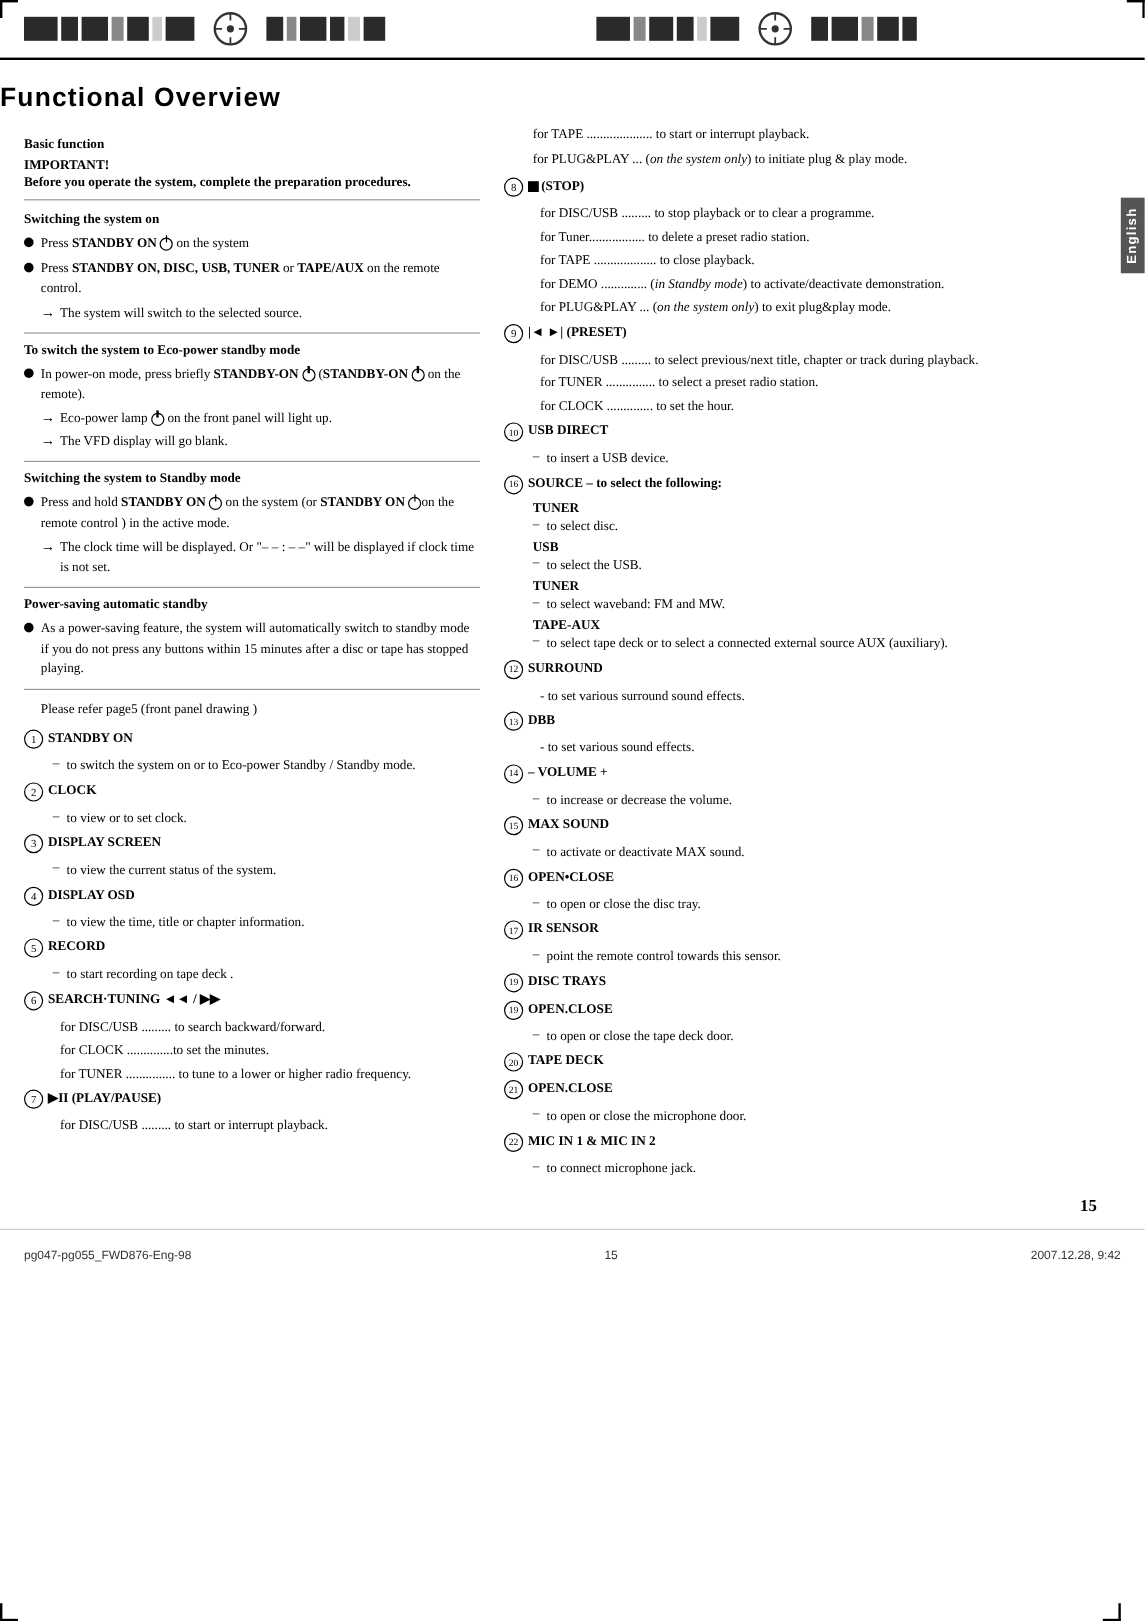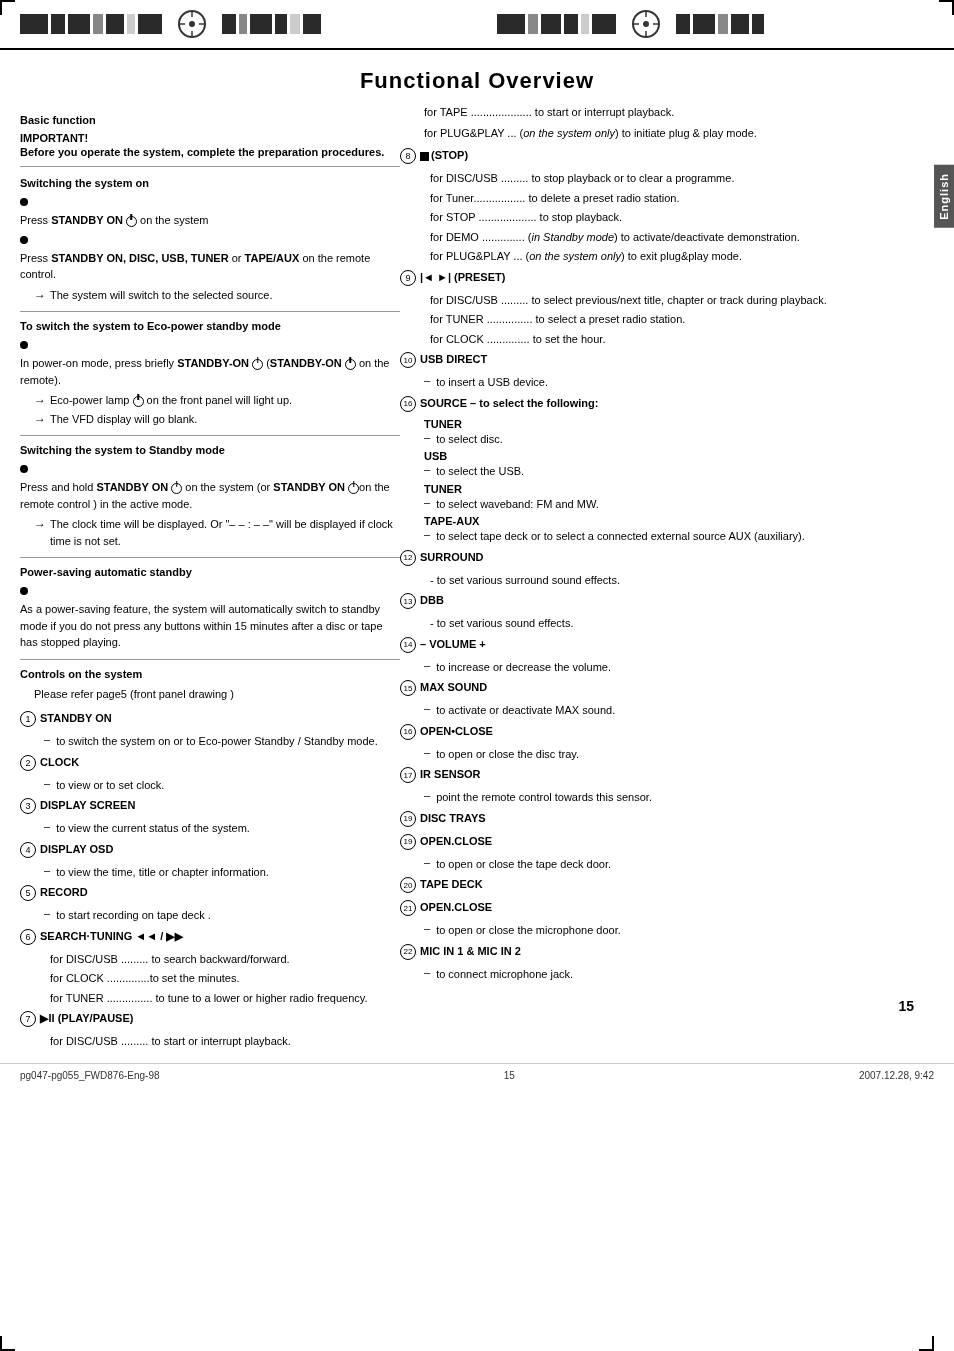--- a/index.html
+++ b/index.html
@@ -8,21 +8,21 @@
       min-height: 1351px;
       background: #fff;
       font-family: Arial, Helvetica, sans-serif;
       font-size: 11px;
       color: #000;
       position: relative;
     }
 
     
     .page-title-area {
-      text-align: center;
+      text-align: left;
       padding: 18px 0 10px 0;
     }
     .page-title {
       font-size: 22px;
       font-weight: bold;
       letter-spacing: 1px;
     }
 
     
     .english-tab {
@@ -37,20 +37,22 @@
       font-size: 11px;
       font-weight: bold;
       letter-spacing: 1px;
       z-index: 10;
     }
 
     
     .content {
       display: flex;
       padding: 0 20px;
+      gap: 20px;
+      font-family: Liberation Serif, serif;
     }
 
     .left-col {
       width: 380px;
       flex-shrink: 0;
     }
 
     .right-col {
       flex: 1;
     }
@@ -67,21 +69,20 @@
     .section-title.no-border {
       border-bottom: none;
     }
 
     
     .bullet-item {
       display: flex;
       align-items: flex-start;
       margin-bottom: 4px;
       gap: 6px;
-      flex-direction: column;
     }
     .bullet-dot {
       width: 8px;
       height: 8px;
       background: #000;
       border-radius: 50%;
       margin-top: 3px;
       flex-shrink: 0;
     }
     .bullet-content {
@@ -182,21 +183,21 @@
       text-align: center;
       font-size: 14px;
       font-weight: bold;
       margin: 10px 0;
     }
 
     
     .footer {
       display: flex;
       justify-content: space-between;
-      padding: 6px 20px;
+      padding: 16px 20px;
       border-top: 1px solid #ccc;
       font-size: 10px;
       color: #333;
       margin-top: 10px;
     }
 
     
     .stop-sq {
       display: inline-block;
       width: 9px;
@@ -408,21 +409,20 @@
     <hr class="divider-line">
 
     <div class="section-title no-border mt2">Power-saving automatic standby</div>
     <div class="bullet-item">
       <div class="bullet-dot"></div>
       <div class="bullet-content">As a power-saving feature, the system will automatically switch to standby mode if you do not press any buttons within 15 minutes after a disc or tape has stopped playing.</div>
     </div>
 
     <hr class="divider-line">
 
-    <div class="section-title no-border mt2">Controls on the system</div>
     <div class="normal-text indent">Please refer page5 (front panel drawing )</div>
 
     <div style="margin-top:8px;">
 
       <div class="num-item">
         <div class="num-circle">1</div>
         <div class="num-content"><span class="bold">STANDBY ON</span></div>
       </div>
       <div class="dash-item">
         <span class="dash">–</span>
@@ -510,21 +510,21 @@
     <div class="dash-item">
       <span class="dash"></span>
       <span class="dash-content">for DISC/USB ......... to stop playback or to clear a programme.</span>
     </div>
     <div class="dash-item">
       <span class="dash"></span>
       <span class="dash-content">for Tuner................. to delete a preset radio station.</span>
     </div>
     <div class="dash-item">
       <span class="dash"></span>
-      <span class="dash-content">for STOP ................... to stop playback.</span>
+      <span class="dash-content">for TAPE ................... to close playback.</span>
     </div>
     <div class="dash-item">
       <span class="dash"></span>
       <span class="dash-content">for DEMO .............. (<em>in Standby mode</em>) to activate/deactivate demonstration.</span>
     </div>
     <div class="dash-item">
       <span class="dash"></span>
       <span class="dash-content">for PLUG&amp;PLAY ... (<em>on the system only</em>) to exit plug&amp;play mode.</span>
     </div>
 

